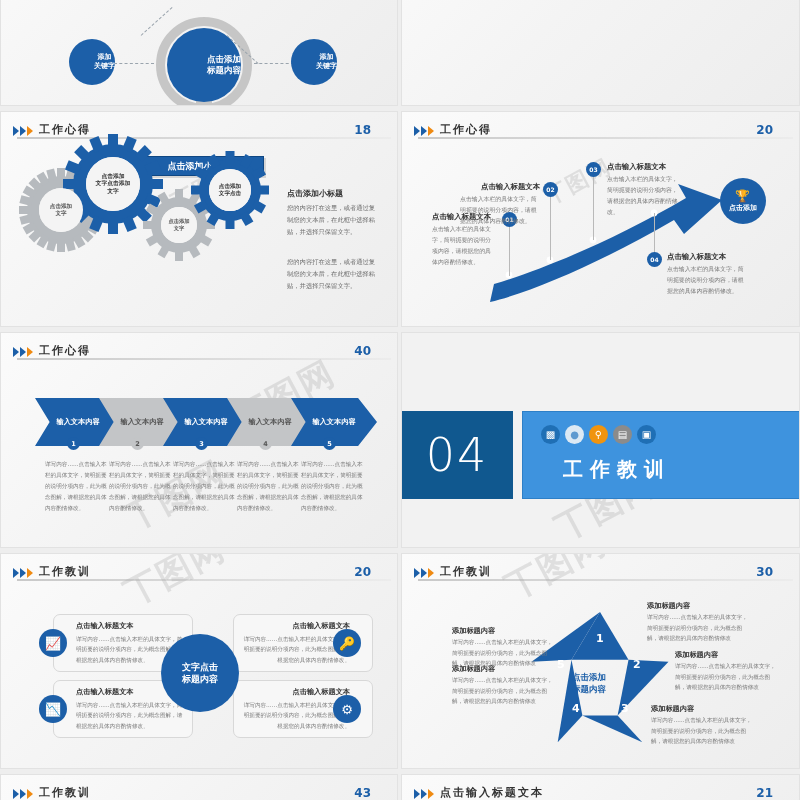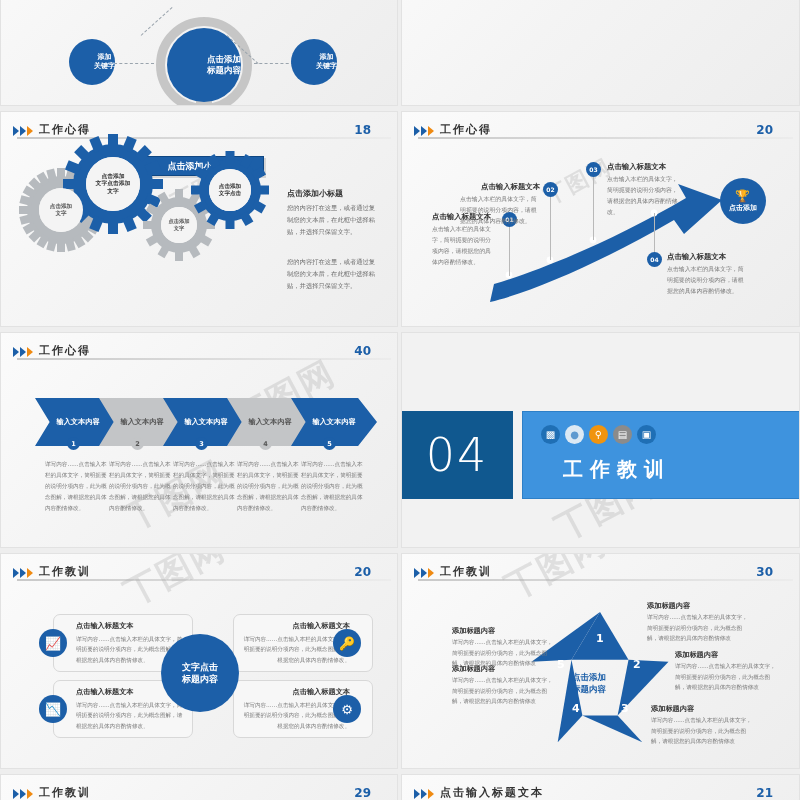--- a/index.html
+++ b/index.html
@@ -585,21 +585,21 @@
   </div>
 
   <div class="slide" id="s24">
     <div class="sl-head">
       <span class="chev">
           <i></i>
           <i></i>
           <i></i>
         </span>
       <span class="sl-title">工作教训</span>
-      <span class="sl-num">29</span>
+      <span class="sl-num">43</span>
     </div>
 
   </div>
 
   <div class="slide" id="s25">
     <div class="sl-head">
       <span class="chev">
           <i></i>
           <i></i>
           <i></i>

